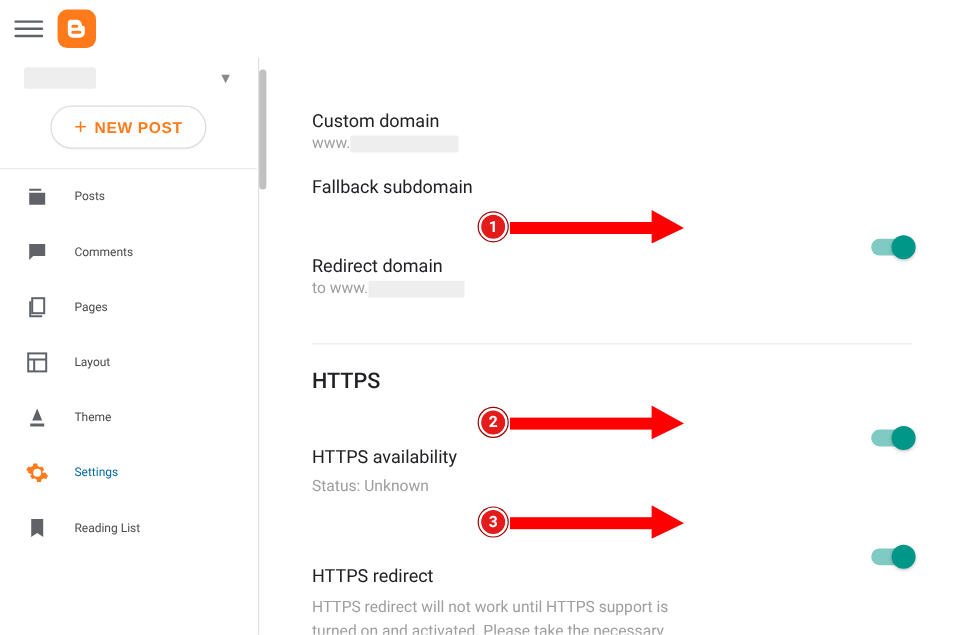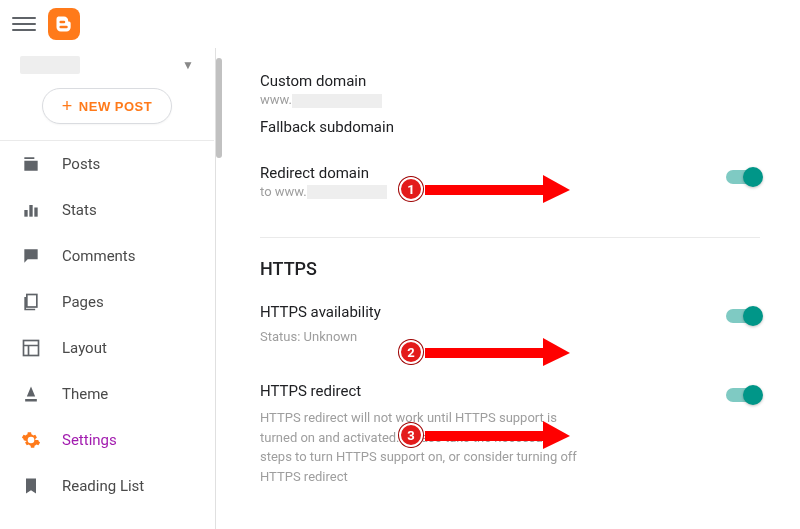--- a/index.html
+++ b/index.html
@@ -10,29 +10,29 @@
     .logo { width: 32px; height: 32px; background: #ff7a1a; border-radius: 8px; display: flex; align-items: center; justify-content: center; }
     .logo svg { width: 20px; height: 20px; }
     .layout { display: flex; height: calc(100% - 48px); }
     .sidebar { width: 216px; border-right: 1px solid #e0e0e0; padding-right: 1px; }
     .blog-select { display: flex; align-items: center; justify-content: space-between; padding: 8px 20px 0 20px; }
     .blog-placeholder { width: 60px; height: 18px; background: #eee; border-radius: 2px; }
     .caret { color: #888; font-size: 12px; }
     .new-post-btn { margin: 14px auto 16px; width: 130px; height: 36px; border: 1px solid #dadce0; border-radius: 20px; background: #fff; display: flex; align-items: center; justify-content: center; gap: 6px; color: #ff7a1a; font-weight: 600; font-size: 13px; letter-spacing: 0.5px; cursor: pointer; box-shadow: 0 1px 2px rgba(0,0,0,0.04); }
     .new-post-btn .plus { font-size: 18px; font-weight: 400; line-height: 1;}
     .nav { border-top: 1px solid #eaeaea; }
-    .nav-item { display: flex; align-items: center; gap: 20px; padding: 12px 20px; font-size: 15px; color: #4a4a4a; cursor: pointer; }
+    .nav-item { display: flex; align-items: center; gap: 20px; padding: 12px 20px; font-size: 10px; color: #4a4a4a; cursor: pointer; }
     .nav-item .icon { width: 22px; height: 22px; color: #5f6368; display: flex; align-items: center; justify-content: center; }
-    .nav-item.active { color: #a21caf; }
+    .nav-item.active { color: #0369a1; }
     .nav-item.active .icon { color: #ff7a1a; }
     .scroll-area { flex: 1; position: relative; display: flex; }
     .scrollbar-track { width: 8px; height: 100%; background: transparent; position: relative; }
     .scrollbar-thumb { position: absolute; left: 0; top: 10px; width: 6px; height: 100px; background: #c1c1c1; border-radius: 3px; }
     .main { flex: 1; padding: 24px 40px 0 36px; overflow: hidden; position: relative; }
-    .setting-label { font-size: 15px; color: #202124; margin-bottom: 2px; }
+    .setting-label { font-size: 15px; color: #202124; margin-bottom: 2px; margin-top: 20px; }
     .setting-sub { font-size: 13px; color: #9e9e9e; margin-bottom: 10px; }
     .setting-row { display: flex; justify-content: space-between; align-items: flex-start; padding: 10px 0; }
     .setting-row .left { flex: 1; padding-right: 10px; }
     .divider { border-top: 1px solid #eaeaea; margin: 18px 0; }
     .section-title { font-size: 18px; font-weight: 500; color: #202124; margin: 20px 0 14px; }
     .toggle { width: 34px; height: 14px; background: #7fcac3; border-radius: 7px; position: relative; cursor: pointer; margin-top: 6px; }
     .toggle::after { content: ""; position: absolute; right: -3px; top: -3px; width: 20px; height: 20px; background: #009688; border-radius: 50%; box-shadow: 0 1px 3px rgba(0,0,0,0.25); }
     .desc { font-size: 13px; color: #9e9e9e; line-height: 1.5; }
     .redacted { display: inline-block; background: #eee; height: 14px; vertical-align: middle; }
     .annotation { position: absolute; display: flex; align-items: center; z-index: 5; }
@@ -70,30 +70,20 @@
         <span class="icon">
             <svg width="20" height="20" viewBox="0 0 24 24" fill="currentColor">
               <path d="M4 4h12v2H4zM4 8h16v12H4zM6 12h10v1.5H6zM6 15h10v1.5H6z"></path>
             </svg>
           </span>
         <span>Posts</span>
       </div>
       <div class="nav-item">
         <span class="icon">
             <svg width="20" height="20" viewBox="0 0 24 24" fill="currentColor">
-              <rect x="4" y="12" width="4" height="8"></rect>
-              <rect x="10" y="6" width="4" height="14"></rect>
-              <rect x="16" y="9" width="4" height="11"></rect>
-            </svg>
-          </span>
-        <span>Stats</span>
-      </div>
-      <div class="nav-item">
-        <span class="icon">
-            <svg width="20" height="20" viewBox="0 0 24 24" fill="currentColor">
               <path d="M4 4h16v12H8l-4 4z"></path>
             </svg>
           </span>
         <span>Comments</span>
       </div>
       <div class="nav-item">
         <span class="icon">
             <svg width="20" height="20" viewBox="0 0 24 24" fill="none" stroke="currentColor" stroke-width="2">
               <rect x="7" y="3" width="12" height="15"></rect>
               <path d="M5 6v15h12"></path>

